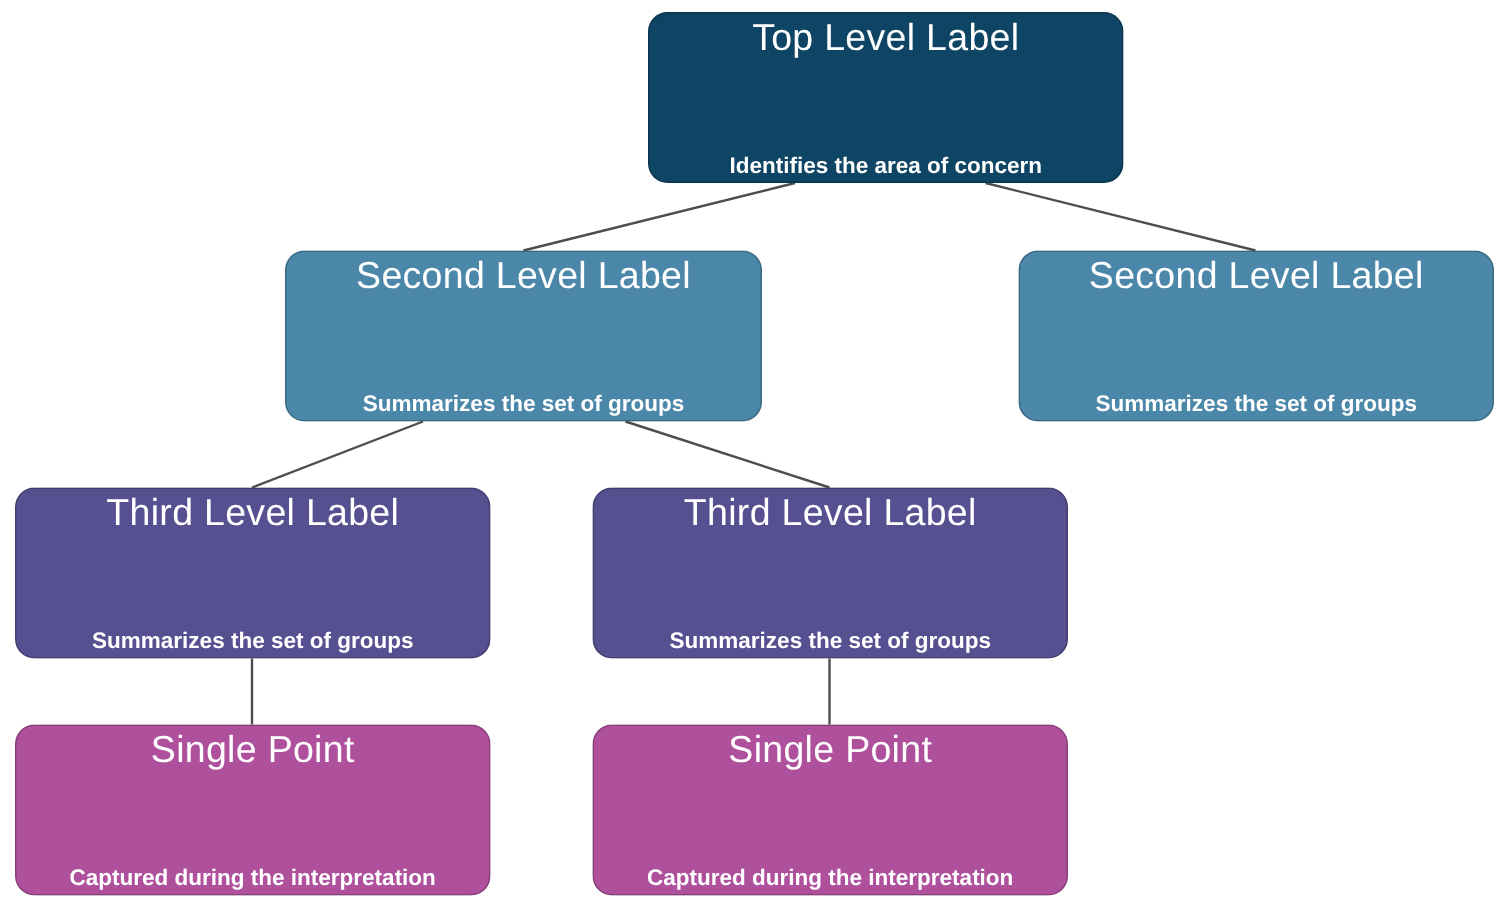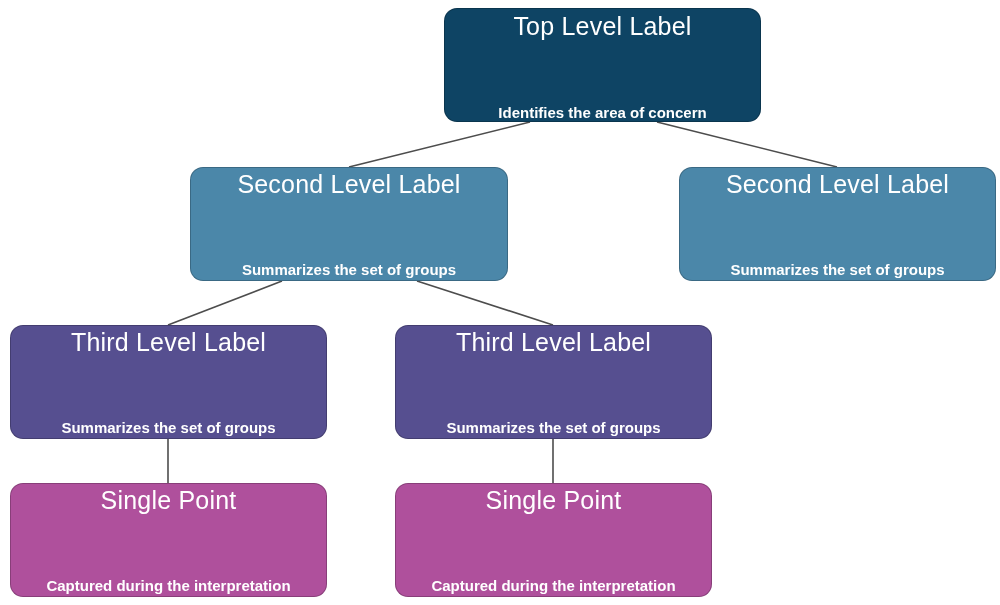--- a/index.html
+++ b/index.html
@@ -46,21 +46,21 @@
     white-space: nowrap;
   }
   .node-sub {
     font-size: 15px;
     font-weight: 700;
     line-height: 1.15;
     white-space: nowrap;
     margin-top: 48px;
   }
   
-  .pos-top          { left: 444px; top: 8px; justify-content: flex-end;   }
+  .pos-top          { left: 432px; top: 8px;   }
   .pos-second-left  { left: 190px; top: 167px; width: 318px; }
   .pos-second-right { left: 679px; top: 167px; }
   .pos-third-left   { left: 10px;  top: 325px; }
   .pos-third-right  { left: 395px; top: 325px; }
   .pos-single-left  { left: 10px;  top: 483px; }
   .pos-single-right { left: 395px; top: 483px; }
 </style>
 </head>
 <body>
 

